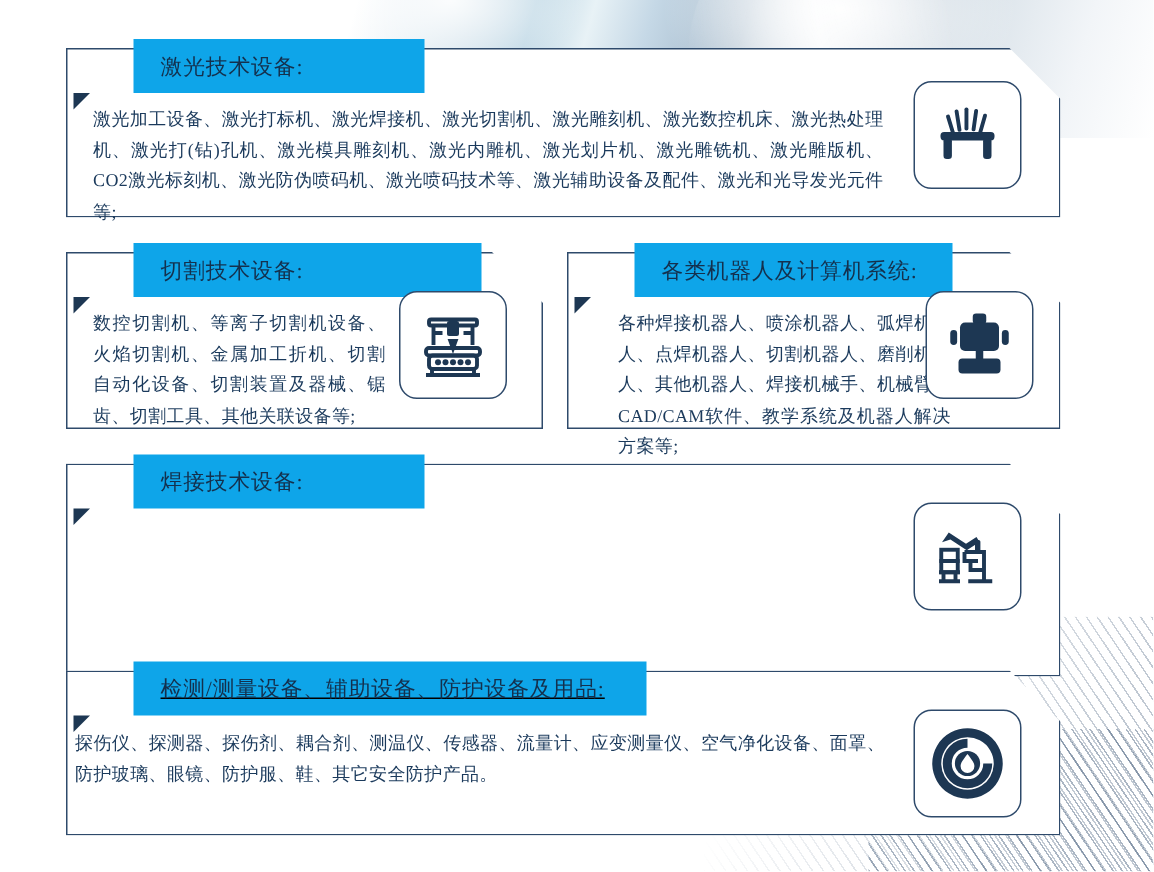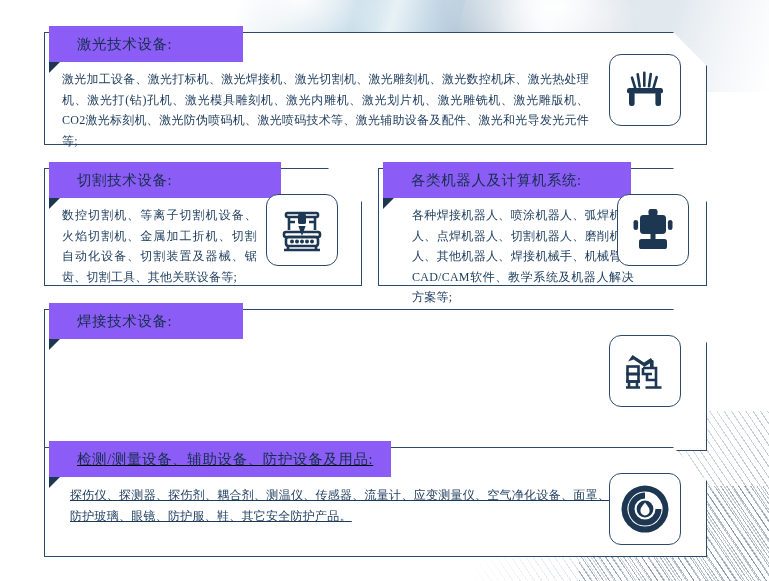--- a/index.html
+++ b/index.html
@@ -51,25 +51,26 @@
   .card-box{
     position:absolute;left:0;top:0;width:100%;height:100%;
     background:#ffffff;
     border:1.4px solid #2E4A6B;
     box-sizing:border-box;
     clip-path:polygon(0 0, calc(100% - 34px) 0, 100% 34px, 100% 100%, 0 100%);
   }
 
   .card-head{
     position:absolute;
-    background:#8b5cf6;
+    background:#0ea5e9;
     display:flex;align-items:center;
     box-sizing:border-box;
-    padding-left:28px;
+    padding-left:18px;
     z-index:3;
+    margin-left:40px;
   }
   .card-head-text{
     color:#14304d;
     font-size:14.5px;
     letter-spacing:.6px;
     white-space:nowrap;
     font-weight:400;
   }
   .head-notch{
     position:absolute;
@@ -164,21 +165,21 @@
         <circle cx="25" cy="36.5" r="2"></circle>
           <circle cx="30" cy="36.5" r="2"></circle>
         <circle cx="35" cy="36.5" r="2"></circle>
       </g>
     </svg>
   </div>
 </div>
 
 <div class="card" style="left:378px;top:168px;width:329px;height:118px;">
   <div class="card-box"></div>
-  <div class="card-head" style="left:5px;top:-6px;width:248px;height:36px;">
+  <div class="card-head" style="left:5px;top:-6px;width:212px;height:36px;">
     <span class="card-head-text">各类机器人及计算机系统:</span>
   </div>
   <div class="head-notch" style="left:5px;top:30px;"></div>
   <div class="card-body" style="left:34px;top:37px;width:222px;">各种焊接机器人、喷涂机器人、弧焊机器人、点焊机器人、切割机器人、磨削机器人、其他机器人、焊接机械手、机械臂、CAD/CAM软件、教学系统及机器人解决方案等;</div>
   <div class="icon-frame" style="left:239px;top:26px;width:72px;height:72px;">
     <svg width="50" height="50" viewBox="0 0 50 50" aria-hidden="true">
       <g fill="#1d3753">
         <rect x="20.5" y="4" width="9" height="7" rx="2.2"></rect>
         <rect x="12" y="10" width="26" height="19" rx="3.4"></rect>
         <rect x="22.5" y="29" width="5" height="6"></rect>
@@ -211,21 +212,21 @@
     </svg>
   </div>
 </div>
 
 <div class="card" style="left:44px;top:447px;width:663px;height:110px;">
   <div class="card-box"></div>
   <div class="card-head" style="left:5px;top:-6px;width:342px;height:36px;text-decoration:underline;">
     <span class="card-head-text">检测/测量设备、辅助设备、防护设备及用品:</span>
   </div>
   <div class="head-notch" style="left:5px;top:30px;"></div>
-  <div class="card-body" style="left:26px;top:38px;width:540px;text-decoration:underline;">探伤仪、探测器、探伤剂、耦合剂、测温仪、传感器、流量计、应变测量仪、空气净化设备、面罩、防护玻璃、眼镜、防护服、鞋、其它安全防护产品。</div>
+  <div class="card-body" style="left:6px;top:38px;width:540px;">探伤仪、探测器、探伤剂、耦合剂、测温仪、传感器、流量计、应变测量仪、空气净化设备、面罩、防护玻璃、眼镜、防护服、鞋、其它安全防护产品。</div>
   <div class="icon-frame" style="left:565px;top:26px;width:72px;height:72px;">
     <svg width="50" height="50" viewBox="0 0 50 50" aria-hidden="true">
       <g fill="none" stroke="#1d3753">
         <path d="M25 4.5 a20.5 20.5 0 1 1 -0.01 0" stroke-width="6"></path>
         <path d="M25 11.5 a13.5 13.5 0 1 0 13.5 13.5" stroke-width="6"></path>
       </g>
       <circle cx="25" cy="25" r="8.4" fill="#1d3753"></circle>
       <path d="M25 18.6 c3.6 4.6 4.6 6.2 4.6 8.2 a4.6 4.6 0 0 1 -9.2 0 c0 -2 1 -3.6 4.6 -8.2 Z" fill="#ffffff"></path>
     </svg>
   </div>

